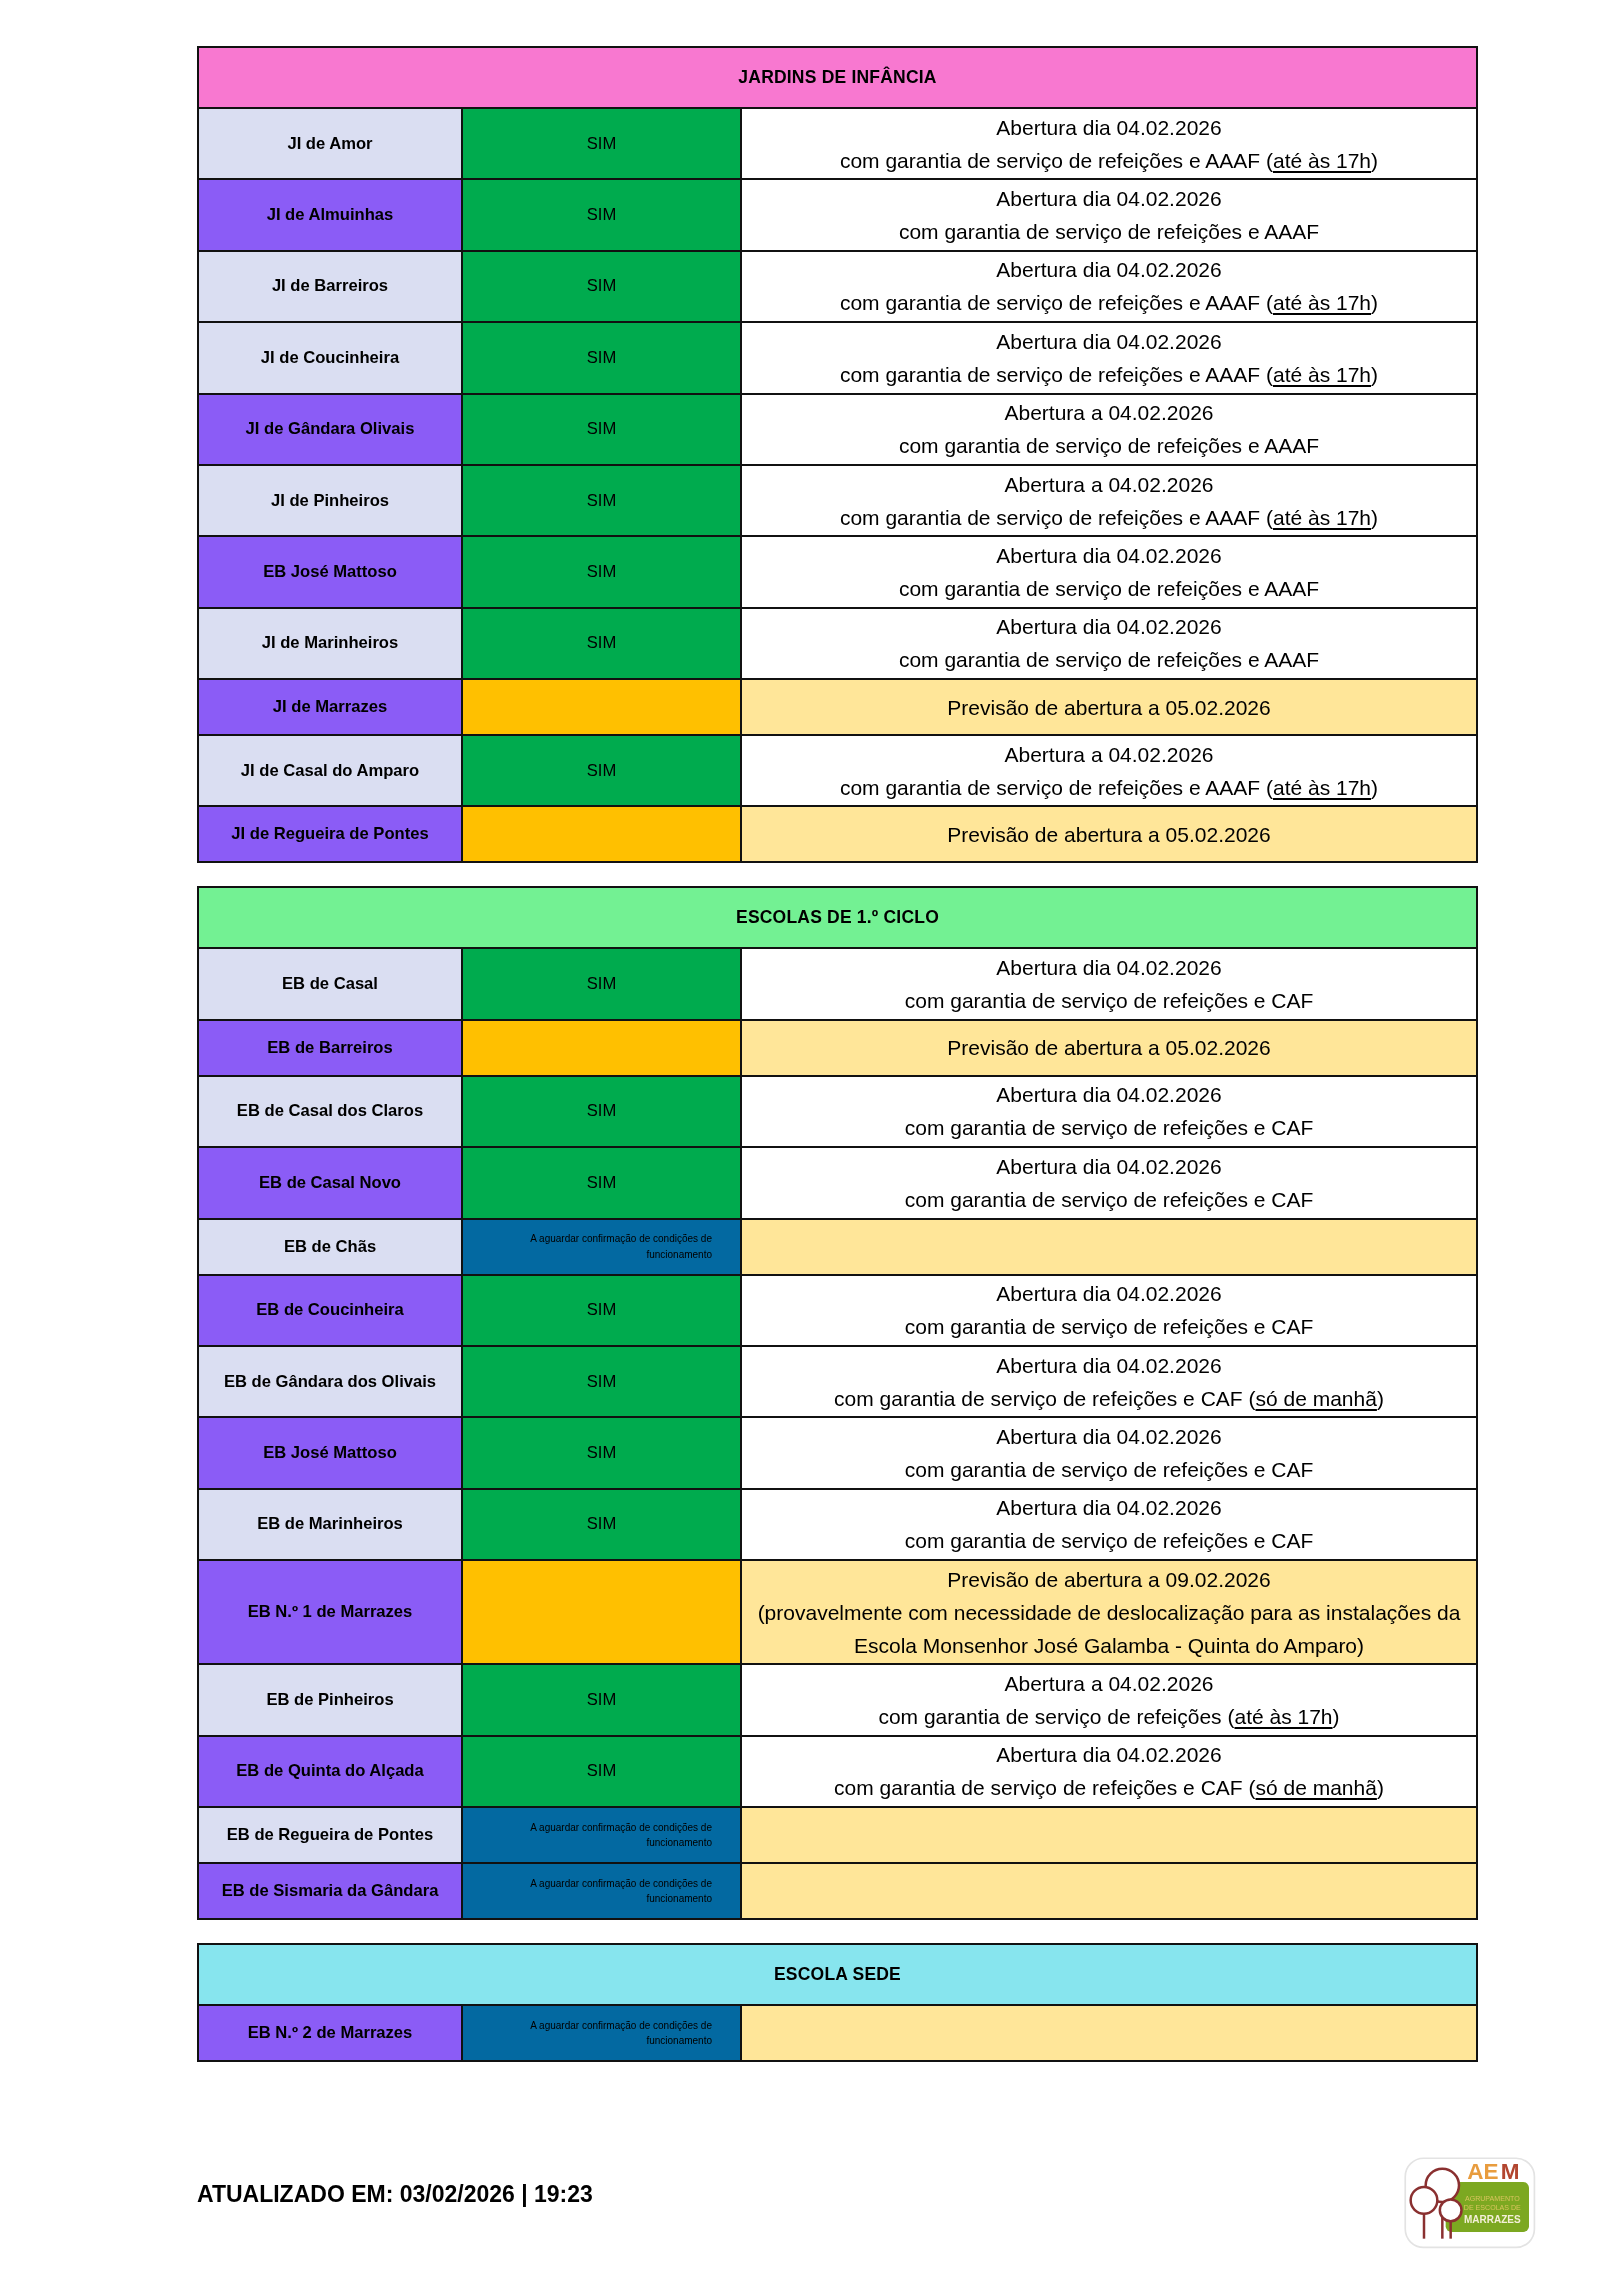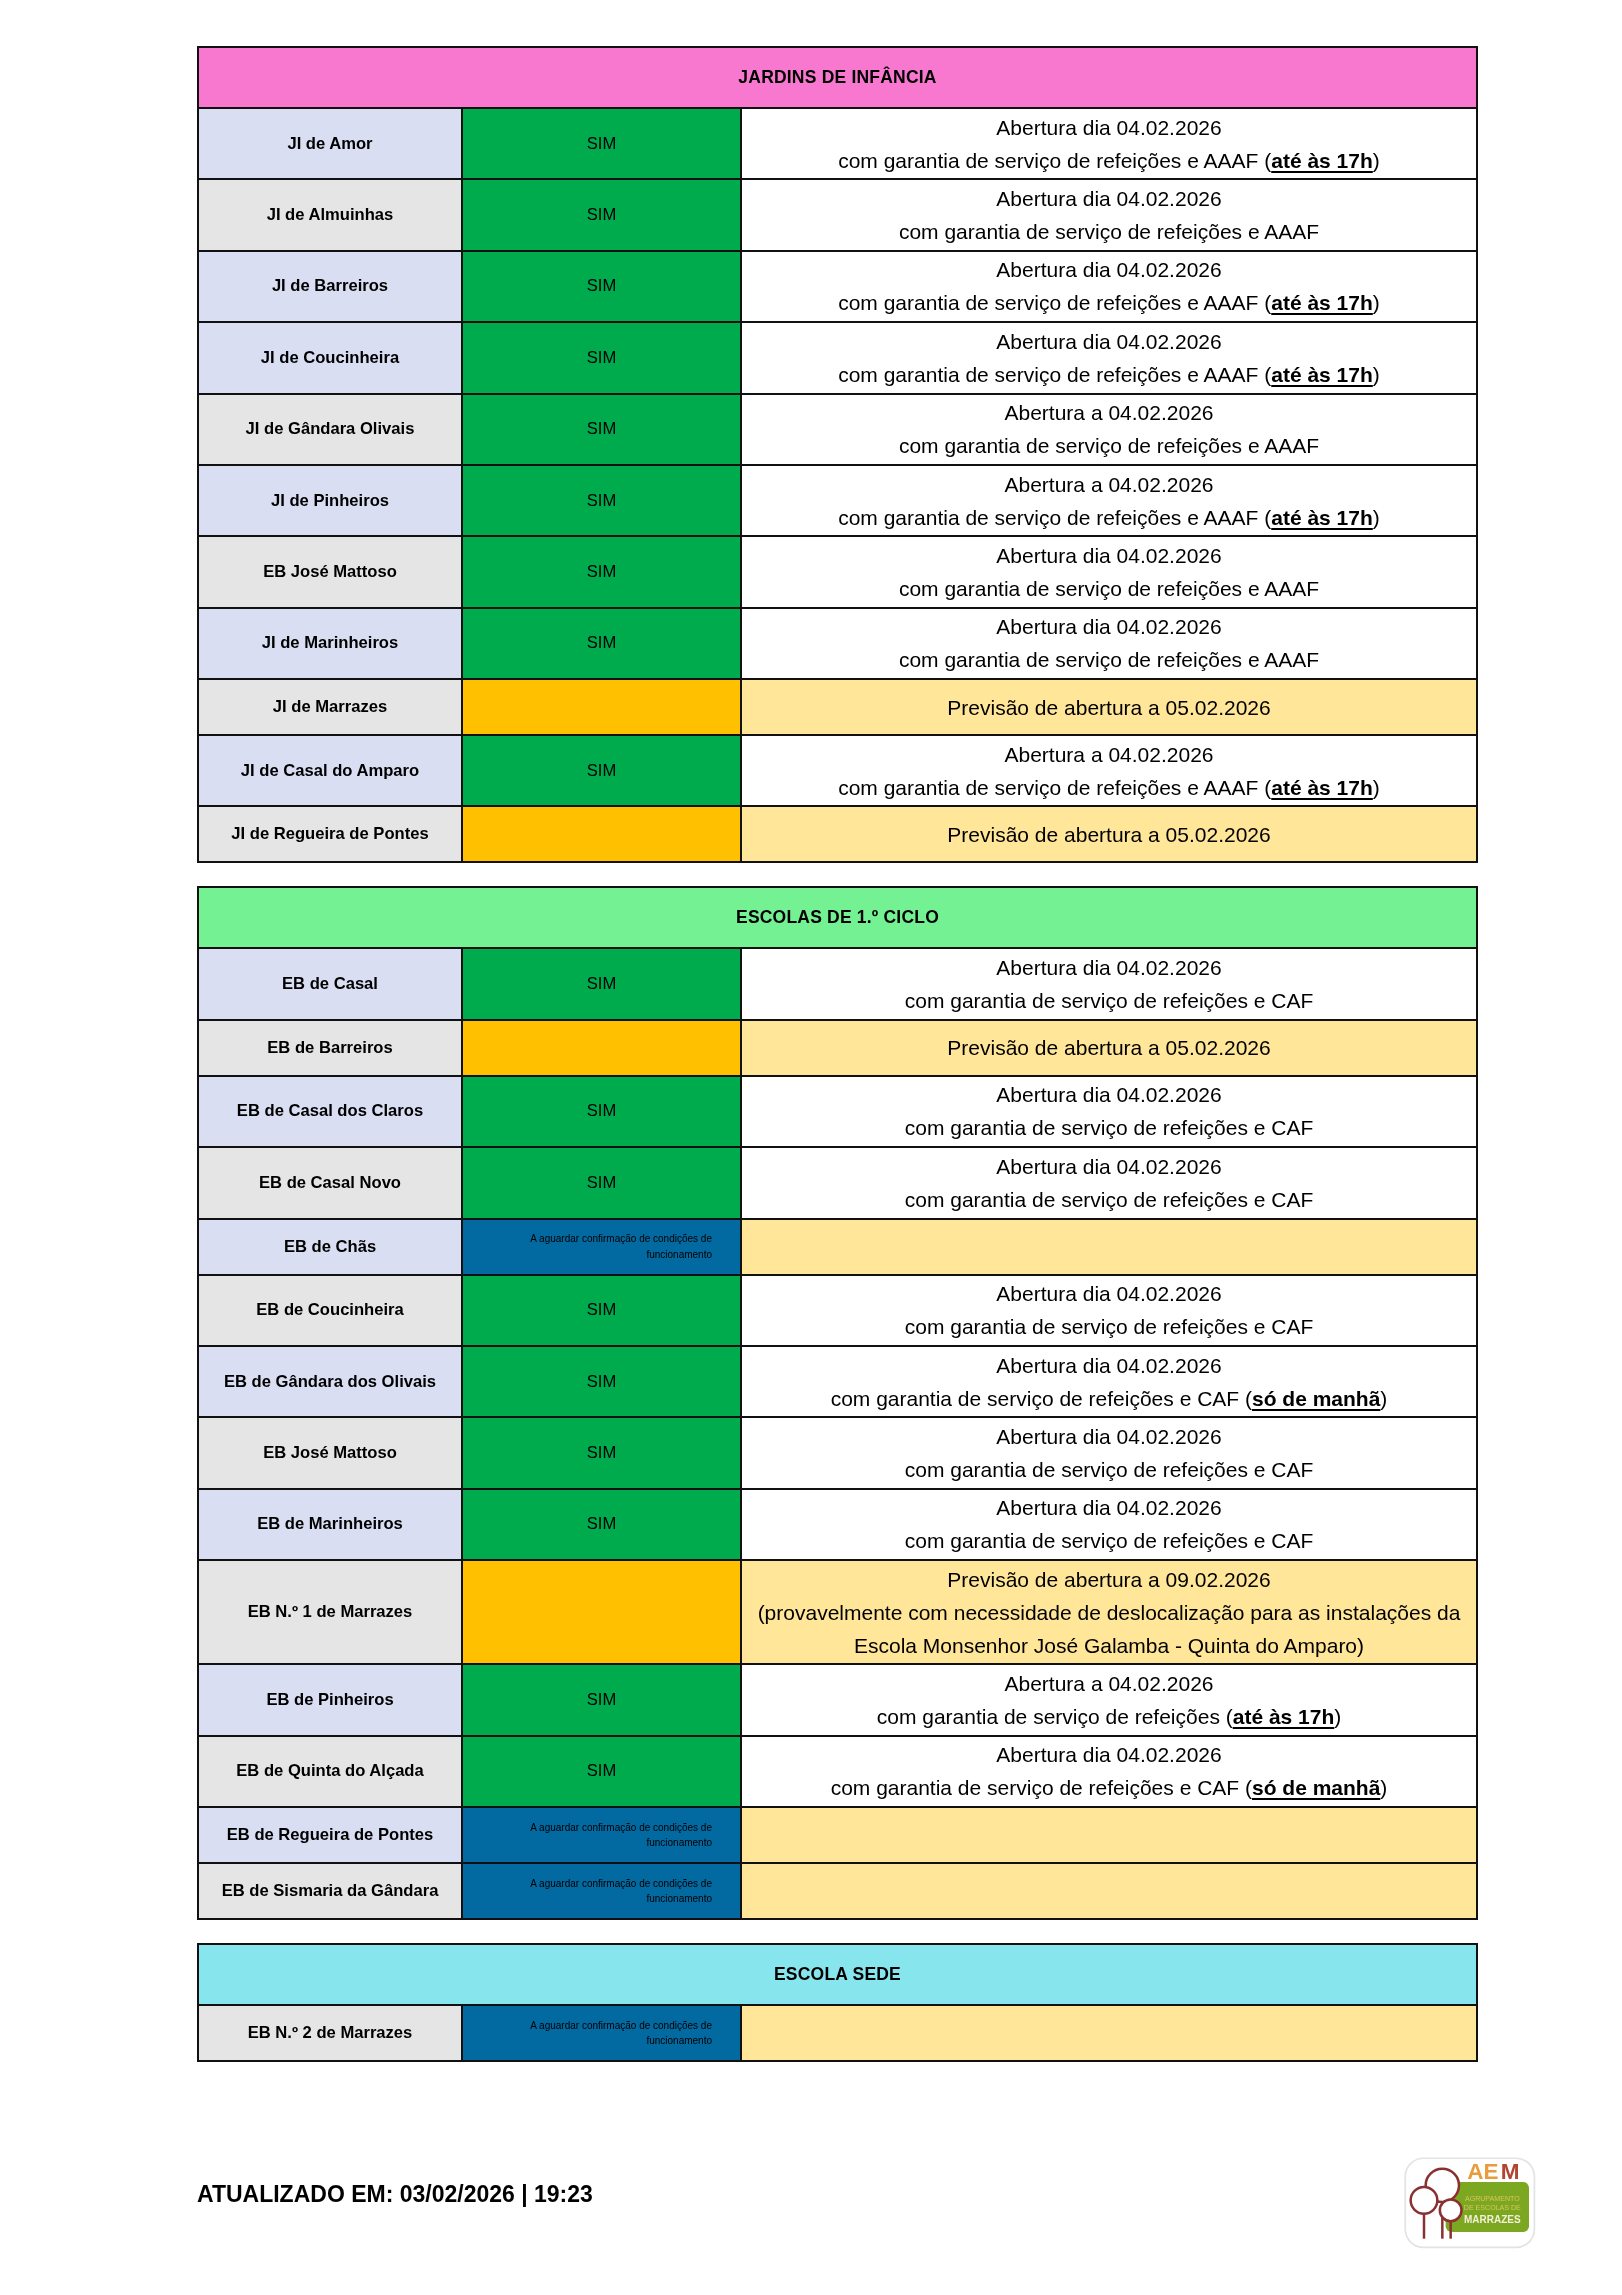--- a/index.html
+++ b/index.html
@@ -7,28 +7,28 @@
     width:1623px;height:2295px;position:relative;background:#ffffff;
     font-family:"Liberation Sans", sans-serif;color:#000;
   }
   .tables-wrap{position:absolute;left:197px;top:46px;width:1281px;}
   table.sec-table{border-collapse:collapse;width:100%;table-layout:fixed;}
   table.sec-table + table.sec-table{margin-top:23px;}
   .sec-table th,.sec-table td{border:2.5px solid #111;}
   th.sec-header{height:57px;font-size:17.5px;font-weight:bold;text-align:center;vertical-align:middle;letter-spacing:0.2px;}
   tr.data-row{height:56px;}
   tr.data-row.tall{height:103px;}
-  td.name-cell{font-weight:bold;font-size:16.6px;text-align:center;vertical-align:middle;padding:1.7px 6.7px;background:#e5e5e5;}
+  td.name-cell{font-weight:bold;font-size:16.6px;text-align:center;vertical-align:middle;padding:1.7px 6.7px;background:#8b5cf6;}
   td.name-cell.shaded{background:#DADEF2;}
   td.status-cell{text-align:center;vertical-align:middle;font-size:16.6px;background:#00AB4E;}
   td.status-cell.pending{background:#0369a1;font-size:10px;padding:1.7px 28px;line-height:1.55;text-align:right;}
   td.status-cell.empty{background:#FFC000;}
   td.detail-cell{text-align:center;vertical-align:middle;font-size:21px;line-height:33px;padding:1.7px 11.6px;background:#fff;}
   td.detail-cell.yellow{background:#FFE699;}
-  td.detail-cell u{text-underline-offset:3.3px;font-weight:bold;}
+  td.detail-cell u{text-underline-offset:3.3px;}
   .footer-line{
     position:absolute;left:197px;top:2181px;width:1281px;text-align:left;
     font-size:23px;font-weight:bold;
   }
   .logo-card{position:absolute;left:1404px;top:2157px;width:135px;height:95px;}
 </style>
 </head>
 <body>
 
 <div class="tables-wrap" id="tables">

